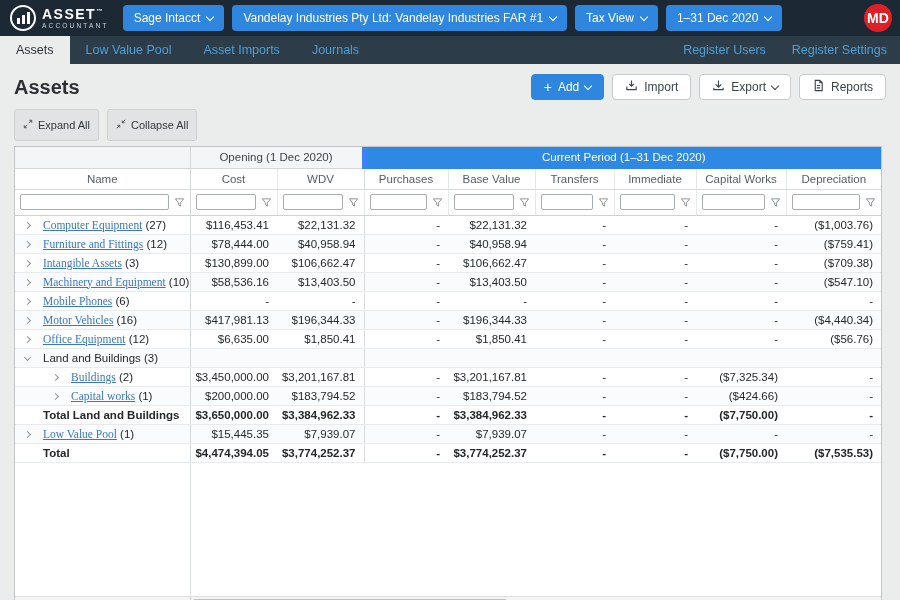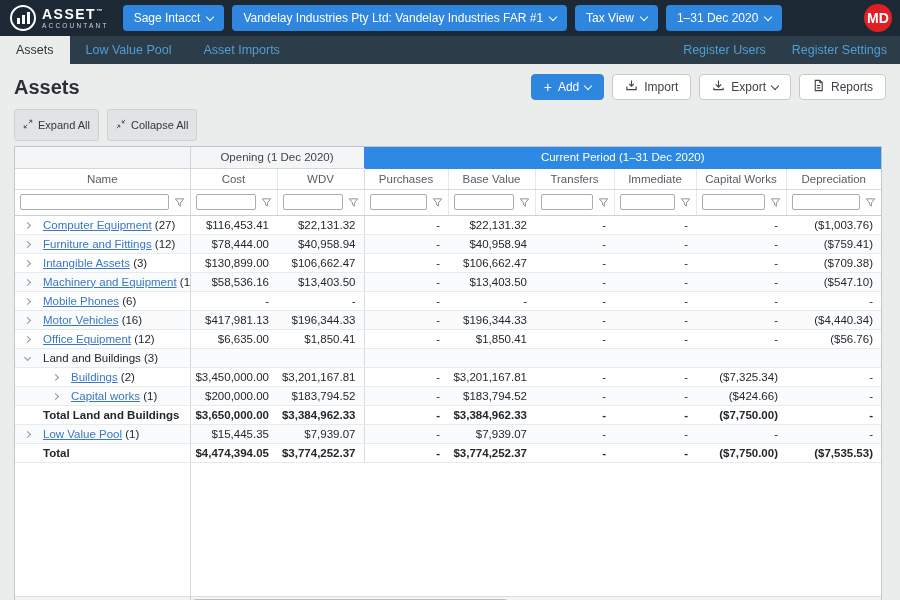--- a/index.html
+++ b/index.html
@@ -44,21 +44,21 @@
   .tree-actions { display:flex; gap:8px; margin-top:9px; }
   .mini-btn { height:18px; background:#e2e3e4; border:1px solid #cfd1d3; border-radius:3px; font-size:11px; font-family:inherit; color:#33383d; display:flex; align-items:center; gap:5px; padding:15px 8px; cursor:pointer; }
   .mini-btn svg { stroke:#55595d; fill:none; stroke-width:1.2; }
 
   
   .grid-wrap { width:868px; margin-top:5px; background:#fff; border:1px solid #c2c6ca; }
   table { border-collapse:collapse; table-layout:fixed; width:866px; font-size:11.5px; color:#24282c; }
   thead th { font-weight:normal; }
   .gh td, .gh th { height:21px; }
   .gh-empty { background:#f4f5f6; border-bottom:1px solid #d4d7da; border-right:1px solid #d4d7da; }
-  .gh-opening { background:#f4f5f6; color:#3f444a; text-align:center; font-size:11.5px; border-bottom:1px solid #d4d7da; border-right:1px solid #3b82f6; }
+  .gh-opening { background:#f4f5f6; color:#3f444a; text-align:center; font-size:11.5px; border-bottom:1px solid #d4d7da; border-right:5px solid #3b82f6; }
   .gh-current { background:#2e89e5; color:#fff; text-align:center; font-size:11.5px; border-bottom:1px solid #2e89e5; }
   .col-h { height:21px; color:#565d63; text-align:center; border-bottom:1px solid #d8dbde; border-left:1px solid #e6e9eb; cursor:pointer; }
   .col-h.first { border-left:none; border-right:1px solid #d4d7da; }
   .col-h.gstart { border-left:1px solid #d8dbde; }
   .f-cell { height:26px; border-bottom:1px solid #cdd1d4; border-left:1px solid #e6e9eb; padding:0 5px; }
   .f-cell.first { border-left:none; border-right:1px solid #d4d7da; }
   .f-wrap { display:flex; align-items:center; gap:5px; }
   .f-wrap input { flex:1; min-width:0; height:16px; border:1px solid #a8adb2; border-radius:2px; font-family:inherit; font-size:11px; padding:0 3px; }
   .f-ic { display:flex; }
   .f-ic svg { width:11px; height:11px; stroke:#848b91; fill:none; stroke-width:1; }
@@ -67,21 +67,21 @@
   tbody tr:nth-child(even) td { background:#fafbfd; }
   .name-cell { border-right:1px solid #d4d7da; white-space:nowrap; overflow:hidden; }
   .val { text-align:right; padding-right:8px; }
   .val.gstart { border-left:1px solid #d9dcdf; }
   .pad { display:inline-block; width:10px; }
   .pad.i1 { width:38px; }
   .row-cv { display:inline-block; width:5px; height:5px; border-right:1.5px solid #8d959c; border-bottom:1.5px solid #8d959c; margin-right:13px; vertical-align:middle; }
   .row-cv.right { transform:rotate(-45deg); }
   .row-cv.down { transform:rotate(45deg); margin-top:-2px; }
   .row-cv.none { border:none; }
-  .asset-name.link { color:#3a77c4; text-decoration:underline; cursor:pointer; }
+  .asset-name.link { color:#3a77c4; text-decoration:underline; cursor:pointer;font-family:Liberation Serif, serif; }
   .count { color:#24282c; }
   tr.bold td { font-weight:bold; }
   tr.grand td { border-top:1px solid #b8bcbf; }
 
   .grid-filler { height:133px; position:relative; background:#fff; }
   .freeze-line { position:absolute; left:175px; top:0; bottom:0; width:1px; background:#dcdfe1; }
   .grid-hscroll { height:13px; background:#f4f4f4; border-top:1px solid #dcdfe1; position:relative; }
   .hs-divider { position:absolute; left:175px; top:0; bottom:0; width:1px; background:#c9cdd0; }
   .hs-thumb { position:absolute; left:177px; top:2px; width:316px; height:8px; border-radius:4px; background:#bcbec0; cursor:grab; }
 </style>
@@ -121,20 +121,21 @@
         </button>
       </div>
     <div class="avatar">MD</div>
   </header>
 
   <nav class="navbar">
     <div class="nav-tabs">
         <div class="tab active">Assets</div>
         <div class="tab">Low Value Pool</div>
         <div class="tab">Asset Imports</div>
+        <div class="tab">Journals</div>
       </div>
     <div class="nav-right">
         <div class="nav-link">Register Users</div>
         <div class="nav-link">Register Settings</div>
       </div>
   </nav>
 
   <main>
     <div class="page-head">
       <h1>Assets</h1>

